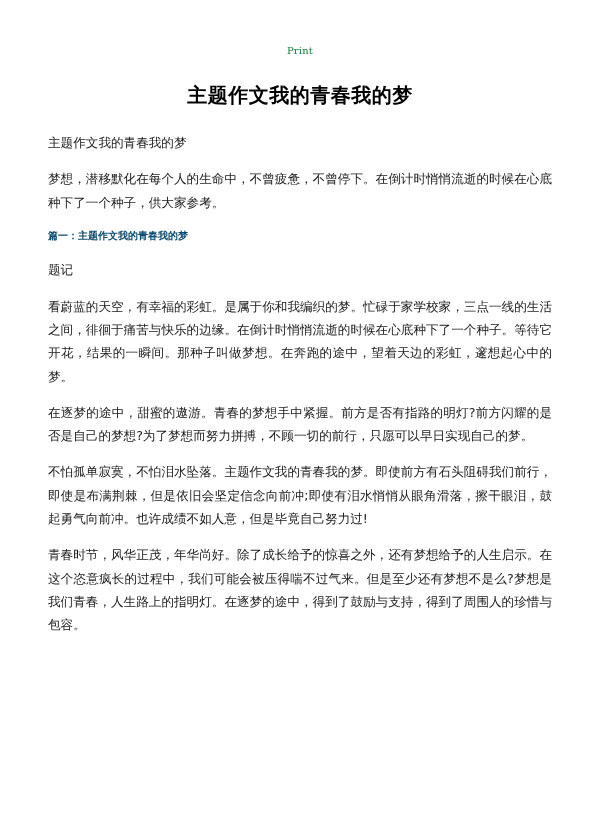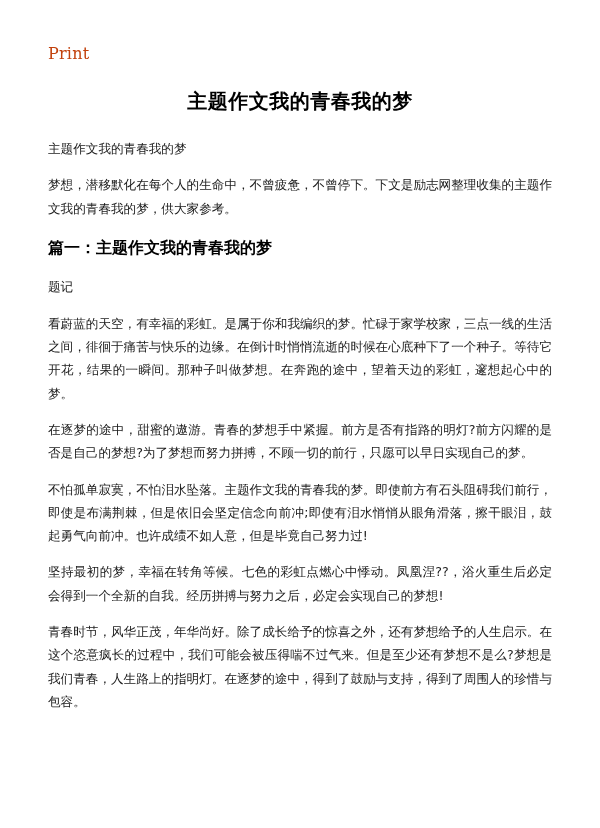--- a/index.html
+++ b/index.html
@@ -16,64 +16,64 @@
   }
   .page {
     width: 600px;
     height: 828px;
     box-sizing: border-box;
     padding: 46px 48px 0 48px;
     position: relative;
   }
   .print-link {
     font-family: "DejaVu Serif", "Liberation Serif", serif;
-    font-size: 16px;
-    color: #c2410c;
+    font-size: 10px;
+    color: #15803d;
     letter-spacing: 0.2px;
     margin: 0 0 26px 0;
     line-height: 1;
+    text-align: center;
   }
   h1.doc-title {
     font-size: 20px;
     font-weight: bold;
     text-align: center;
     margin: 0 0 22px 0;
     letter-spacing: 0.5px;
     color: #000;
   }
   p.para {
     font-size: 12.6px;
     line-height: 1.85;
     margin: 0 0 13px 0;
     text-align: justify;
     color: #1a1a1a;
   }
   p.section-head {
-    font-size: 16px;
+    font-size: 10px;
     font-weight: bold;
     line-height: 1.85;
     margin: 0 0 13px 0;
-    color: #000000;
+    color: #0c4a6e;
     font-family: Liberation Serif, serif;
   }
 </style>
 </head>
 <body>
 
 <div class="page">
 
   <div class="print-link">Print</div>
 
   <h1 class="doc-title">主题作文我的青春我的梦</h1>
 
   <div id="body-container">
       <p class="para">主题作文我的青春我的梦</p>
-      <p class="para">梦想，潜移默化在每个人的生命中，不曾疲惫，不曾停下。下文是励志网整理收集的主题作文我的青春我的梦，供大家参考。</p>
+      <p class="para">梦想，潜移默化在每个人的生命中，不曾疲惫，不曾停下。在倒计时悄悄流逝的时候在心底种下了一个种子，供大家参考。</p>
       <p class="section-head">篇一：主题作文我的青春我的梦</p>
       <p class="para">题记</p>
       <p class="para">看蔚蓝的天空，有幸福的彩虹。是属于你和我编织的梦。忙碌于家学校家，三点一线的生活之间，徘徊于痛苦与快乐的边缘。在倒计时悄悄流逝的时候在心底种下了一个种子。等待它开花，结果的一瞬间。那种子叫做梦想。在奔跑的途中，望着天边的彩虹，邃想起心中的梦。</p>
       <p class="para">在逐梦的途中，甜蜜的遨游。青春的梦想手中紧握。前方是否有指路的明灯?前方闪耀的是否是自己的梦想?为了梦想而努力拼搏，不顾一切的前行，只愿可以早日实现自己的梦。</p>
       <p class="para">不怕孤单寂寞，不怕泪水坠落。主题作文我的青春我的梦。即使前方有石头阻碍我们前行，即使是布满荆棘，但是依旧会坚定信念向前冲;即使有泪水悄悄从眼角滑落，擦干眼泪，鼓起勇气向前冲。也许成绩不如人意，但是毕竟自己努力过!</p>
-      <p class="para">坚持最初的梦，幸福在转角等候。七色的彩虹点燃心中悸动。凤凰涅??，浴火重生后必定会得到一个全新的自我。经历拼搏与努力之后，必定会实现自己的梦想!</p>
       <p class="para">青春时节，风华正茂，年华尚好。除了成长给予的惊喜之外，还有梦想给予的人生启示。在这个恣意疯长的过程中，我们可能会被压得喘不过气来。但是至少还有梦想不是么?梦想是我们青春，人生路上的指明灯。在逐梦的途中，得到了鼓励与支持，得到了周围人的珍惜与包容。</p>
     </div>
 
 </div>
 
 </body></html>

